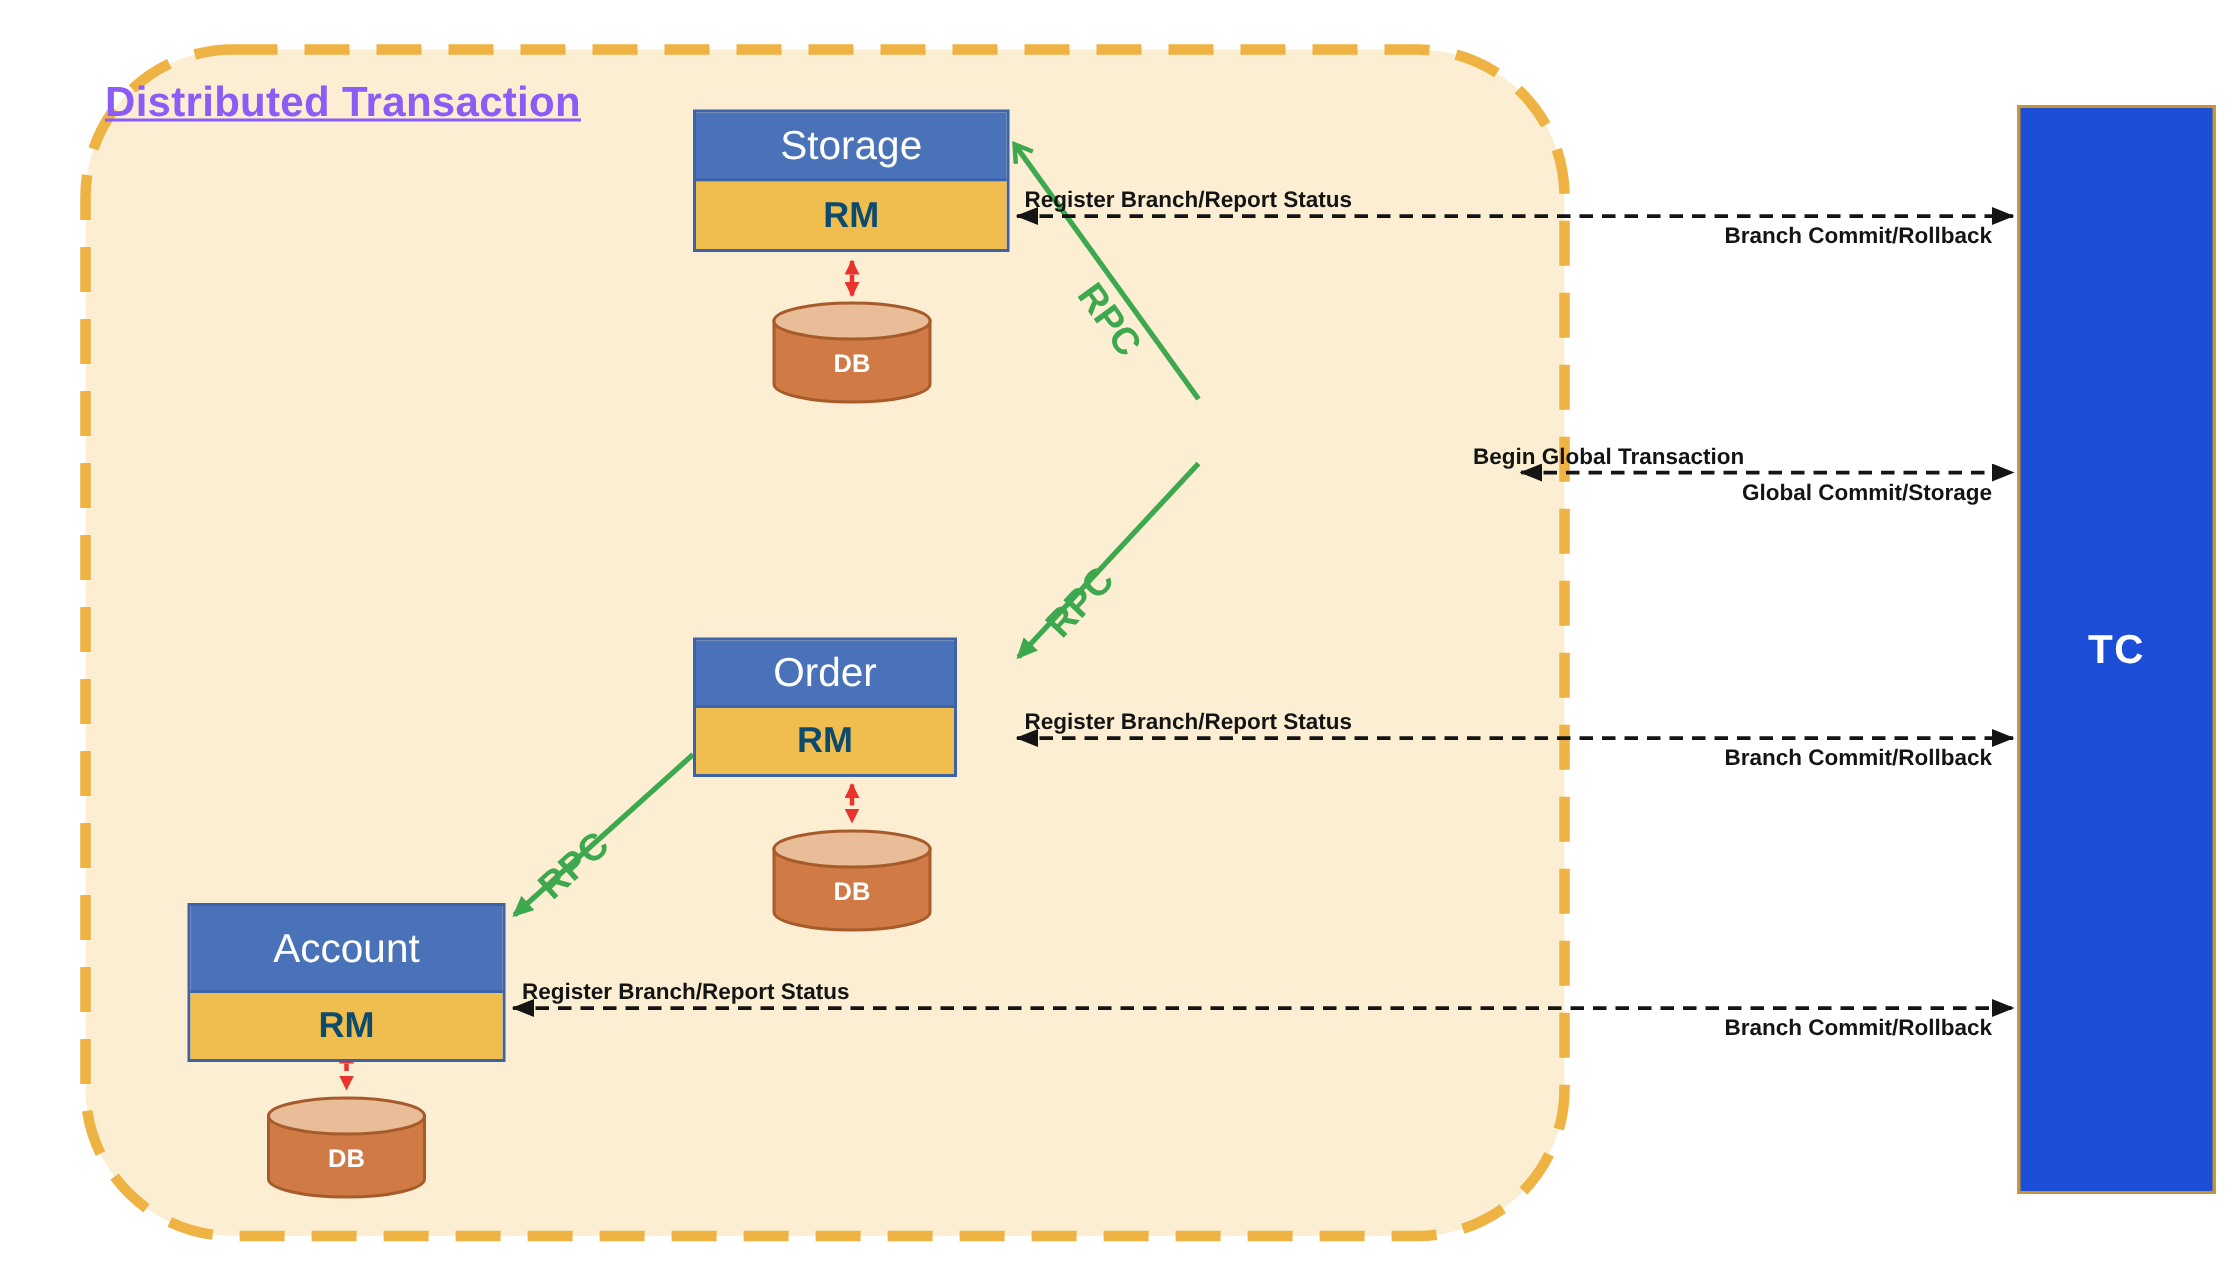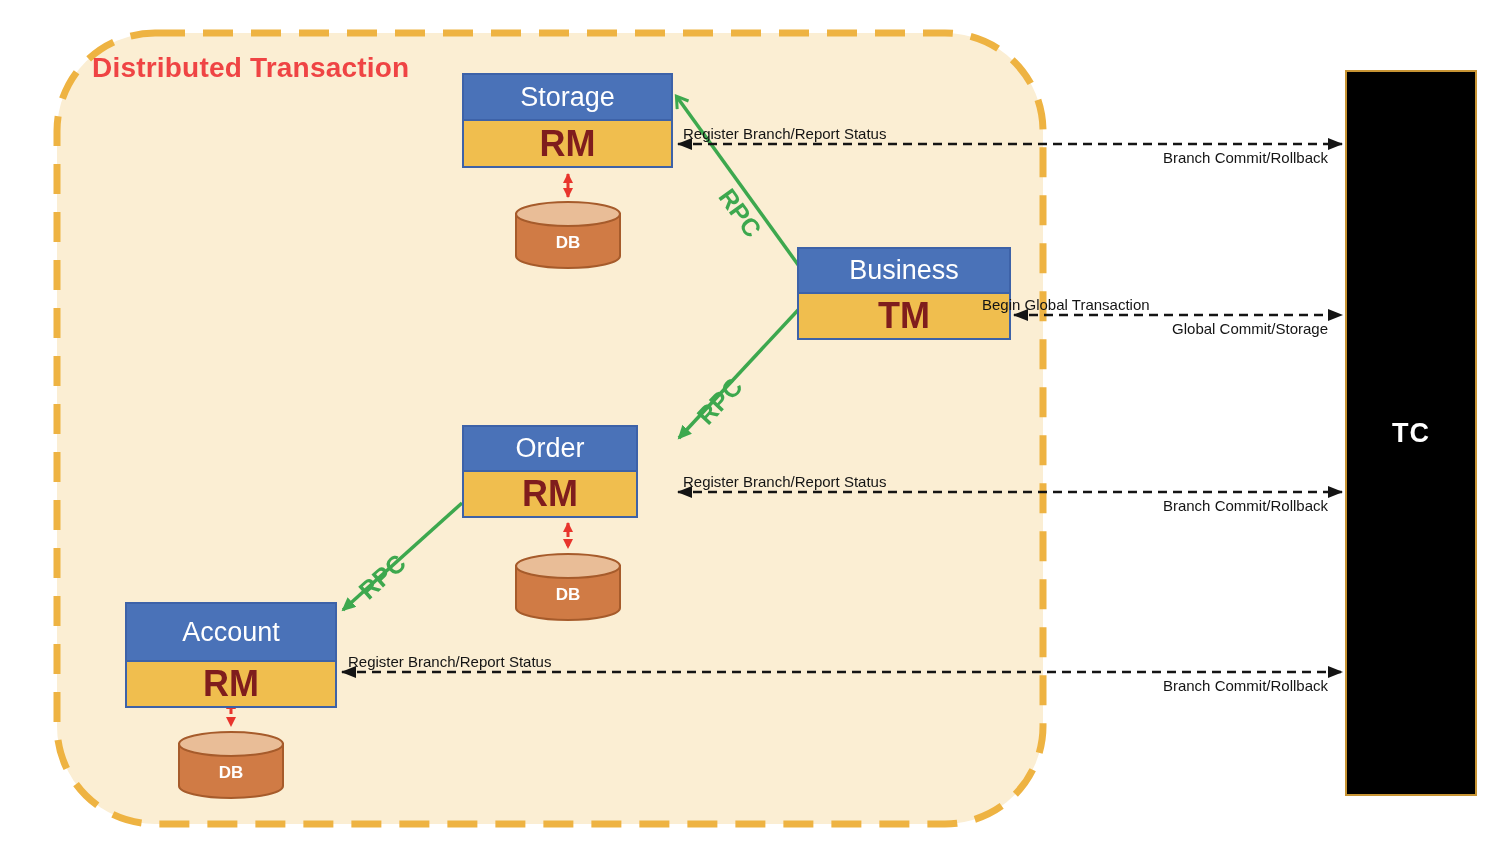--- a/index.html
+++ b/index.html
@@ -3,39 +3,40 @@
 <meta charset="utf-8">
 <style>
   html,body{margin:0;padding:0;background:#ffffff;}
   #canvas{
     position:relative;width:1490px;height:852px;overflow:hidden;
     font-family:"Liberation Sans", sans-serif;background:#ffffff;
   }
   #diagram-svg{position:absolute;left:0;top:0;}
   .abs{position:absolute;}
   .dt-title{
-    left:92px;top:52px;font-size:28px;font-weight:bold;color:#ef4444;
+    left:70px;top:52px;font-size:28px;font-weight:bold;color:#8b5cf6;
     letter-spacing:.2px;
+    text-decoration:underline;
   }
   .service-box{border:2px solid #3d62a8;box-sizing:border-box;}
   .svc-header{
     background:#4a72b8;color:#ffffff;display:flex;align-items:center;justify-content:center;
     font-size:27px;box-sizing:border-box;border-bottom:2px solid #3d62a8;
   }
   .svc-role{
-    background:#f0be4e;color:#7f1d1d;display:flex;align-items:center;justify-content:center;
-    font-size:36px;font-weight:bold;box-sizing:border-box;
+    background:#f0be4e;color:#0c4a6e;display:flex;align-items:center;justify-content:center;
+    font-size:24px;font-weight:bold;box-sizing:border-box;
   }
   .tc-box{
-    left:1345px;top:70px;width:132px;height:726px;background:#000000;
+    left:1345px;top:70px;width:132px;height:726px;background:#1d4ed8;
     border:2px solid #c79434;box-sizing:border-box;display:flex;align-items:center;justify-content:center;
     color:#ffffff;font-size:27px;font-weight:bold;letter-spacing:1px;
   }
   .arrow-label{
-    font-size:15px;font-weight:normal;color:#141414;white-space:nowrap;line-height:17px;text-align:right;
+    font-size:15px;font-weight:bold;color:#141414;white-space:nowrap;line-height:17px;text-align:right;
   }
   .rpc-text{
     font-size:25px;font-weight:bold;fill:#3da84e;
   }
   .db-text{font-size:17px;font-weight:bold;fill:#ffffff;}
 </style>
 </head>
 <body>
 
 <div id="canvas">
@@ -92,24 +93,20 @@
     </g>
   </svg>
 
   <div class="abs dt-title">Distributed Transaction</div>
 
   <div class="abs service-box" style="left:462px;top:73px;width:211px;">
     <div class="svc-header" style="height:46px;">Storage</div>
     <div class="svc-role" style="height:45px;">RM</div>
   </div>
 
-  <div class="abs service-box" style="left:797px;top:247px;width:214px;">
-    <div class="svc-header" style="height:45px;">Business</div>
-    <div class="svc-role" style="height:44px;">TM</div>
-  </div>
 
   <div class="abs service-box" style="left:462px;top:425px;width:176px;">
     <div class="svc-header" style="height:45px;">Order</div>
     <div class="svc-role" style="height:44px;">RM</div>
   </div>
 
   <div class="abs service-box" style="left:125px;top:602px;width:212px;">
     <div class="svc-header" style="height:58px;">Account</div>
     <div class="svc-role" style="height:44px;">RM</div>
   </div>

